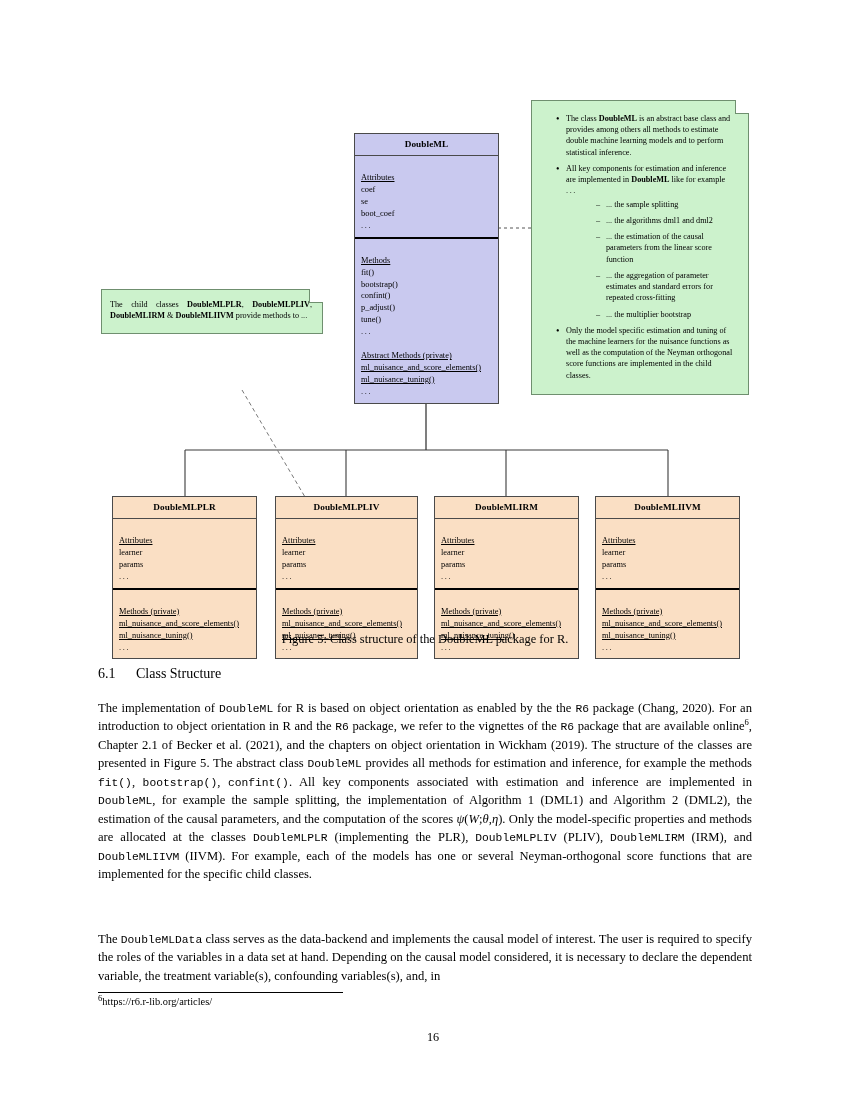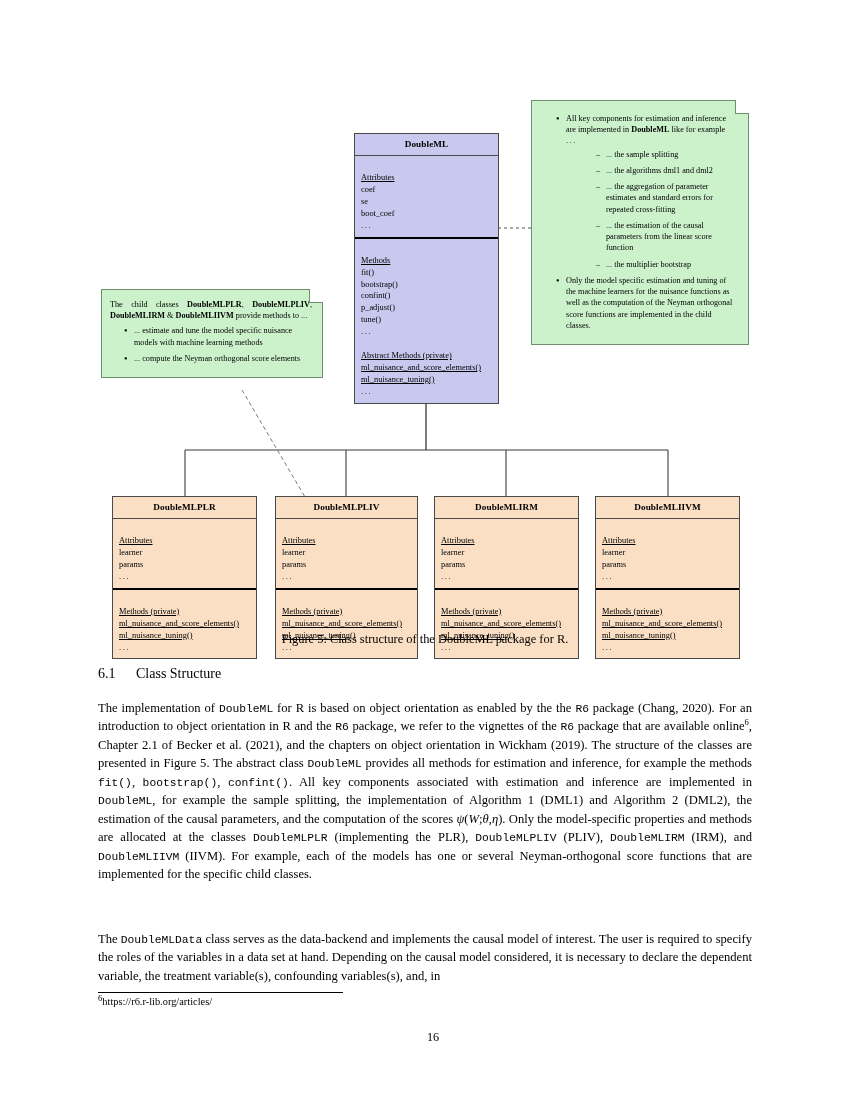--- a/index.html
+++ b/index.html
@@ -291,45 +291,45 @@
         <span class="uml-line ul">ml_nuisance_and_score_elements()</span>
         <span class="uml-line ul">ml_nuisance_tuning()</span>
         <span class="uml-line dots">...</span>
       </div>
     </div>
 
     <div class="note" style="left:531px; top:100px; width:218px;">
       <span class="fold"></span>
       <ul>
         <li>
+          The class <b>DoubleML</b> is an abstract base class and provides among others all methods to
+          estimate double machine learning models and to perform statistical inference.
+        </li>
+        <li>
           <span class="sub-intro">All key components for estimation and inference are implemented in
           <b>DoubleML</b> like for example</span><br>
           <span class="dots">...</span>
           <ul class="dashlist">
             <li>... the sample splitting</li>
             <li>... the algorithms dml1 and dml2</li>
+            <li>... the estimation of the causal parameters from the linear score function</li>
             <li>... the aggregation of parameter estimates and standard errors for repeated cross-fitting</li>
-            <li>... the estimation of the causal parameters from the linear score function</li>
             <li>... the multiplier bootstrap</li>
           </ul>
         </li>
         <li>Only the model specific estimation and tuning of the machine learners for the nuisance functions as well as the computation of the Neyman orthogonal score functions are implemented in the child classes.</li>
       </ul>
     </div>
 
     <div class="note" style="left:101px; top:289px; width:222px;padding-left:8px;">
       <span class="fold"></span>
       <p>
         The child classes <b>DoubleMLPLR</b>, <b>DoubleMLPLIV</b>, <b>DoubleMLIRM</b> &amp;
         <b>DoubleMLIIVM</b> provide methods to ...
       </p>
-      <ul>
-        <li>... estimate and tune the model specific nuisance models with machine learning methods</li>
-        <li>... compute the Neyman orthogonal score elements</li>
-      </ul>
     </div>
   </div>
 
   <div id="caption">Figure 5: Class structure of the DoubleML package for R.</div>
 
   <div class="sec-head" style="top:666px;">
     <span class="num">6.1</span><span>Class Structure</span>
   </div>
 
   <div class="para" style="top:699px;">

